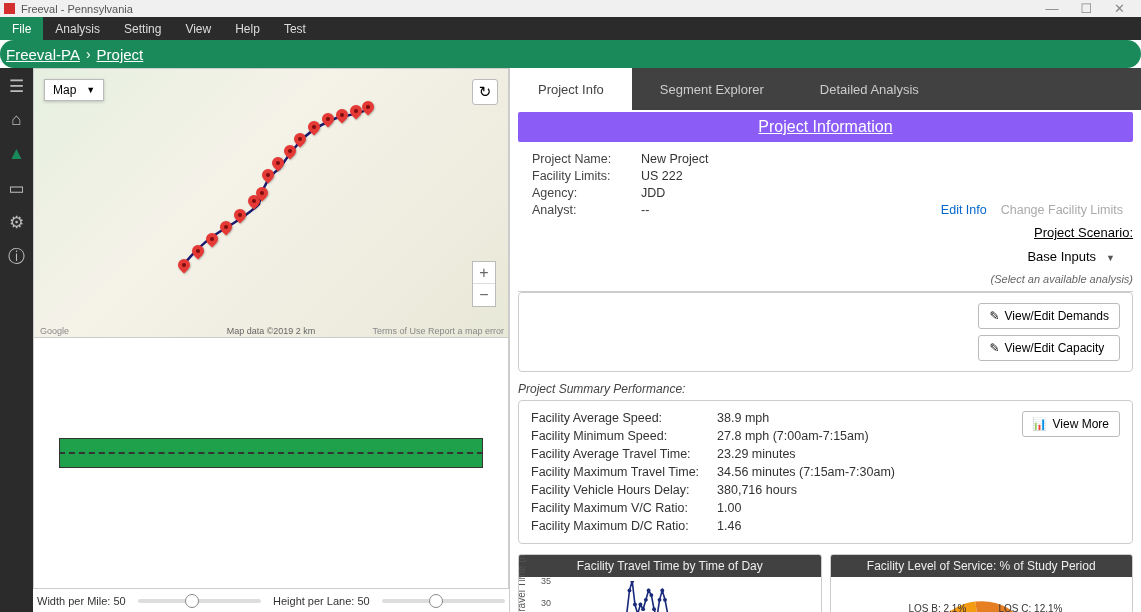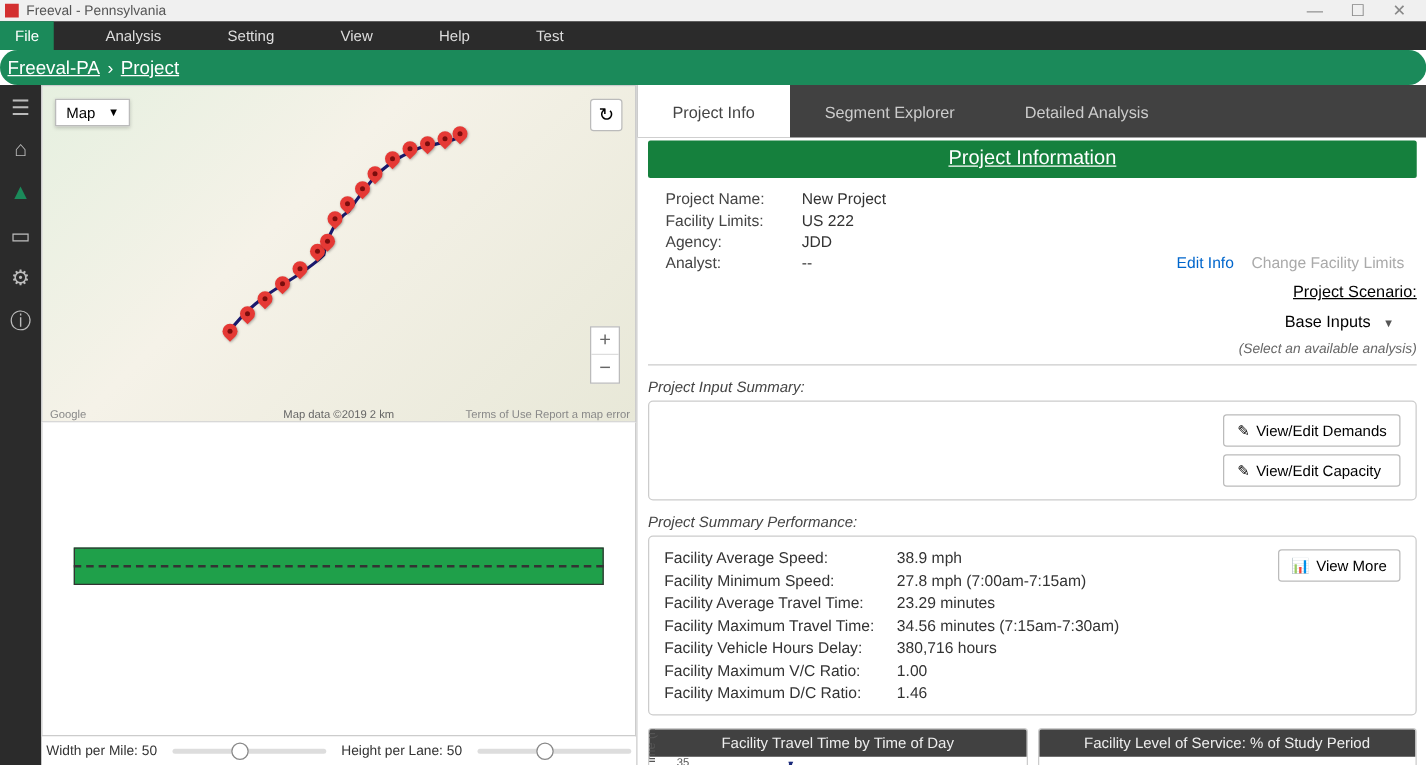--- a/index.html
+++ b/index.html
@@ -4,21 +4,21 @@
 <style>
 * { box-sizing: border-box; margin: 0; padding: 0; font-family: "Segoe UI", Arial, sans-serif; }
 body { width: 1141px; height: 612px; overflow: hidden; background: #fff; font-size: 13px; }
 
 
 .titlebar { height: 17px; background: #f0f0f0; display: flex; align-items: center; padding: 0 4px; font-size: 11px; color: #555; }
 .titlebar .logo { width: 11px; height: 11px; background: #d32f2f; margin-right: 6px; }
 .titlebar .win-controls { margin-left: auto; display: flex; gap: 22px; font-size: 13px; color: #888; padding-right: 12px; }
 
 
-.menubar { height: 23px; background: #2b2b2b; display: flex; align-items: stretch; gap: 29px; }
+.menubar { height: 23px; background: #2b2b2b; display: flex; align-items: stretch; }
 .menubar .item { padding: 0 12px; display: flex; align-items: center; color: #ddd; font-size: 12px; cursor: pointer; }
 .menubar .item.active { background: #1b8a5a; color: #fff; }
 
 
 .breadcrumb { height: 28px; background: #1b8a5a; display: flex; align-items: center; padding: 0 6px; color: #fff; font-size: 15px; border-radius: 14px; }
 .breadcrumb a { color: #fff; text-decoration: underline; cursor: pointer; }
 .breadcrumb .sep { margin: 0 6px; font-size: 14px; }
 
 
 .main { display: flex; height: calc(612px - 17px - 23px - 28px); }
@@ -50,21 +50,21 @@
 .sliders .slider .thumb{ position:absolute; width:14px; height:14px; background:#fff; border:1px solid #888; border-radius:50%; top:-5px; left:38%; }
 
 .rightpane { flex:1; display:flex; flex-direction:column; overflow:hidden; }
 .tabs { height:42px; background:#414141; display:flex; align-items:stretch; }
 .tabs .tab { padding:0 28px; display:flex; align-items:center; color:#ccc; font-size:13px; cursor:pointer; }
 .tabs .tab.active { background:#fff; color:#444; }
 
 .content { flex:1; padding:0 8px; overflow:auto; }
 .content::-webkit-scrollbar{width:10px;} .content::-webkit-scrollbar-thumb{background:#bbb;}
 
-.section-header { background:#15803d; color:#fff; text-align:center; padding:6px; font-size:16px; text-decoration:underline; margin-top:2px; border-radius:2px;}
+.section-header { background:#8b5cf6; color:#fff; text-align:center; padding:6px; font-size:16px; text-decoration:underline; margin-top:2px; border-radius:2px;}
 .info-grid { display:grid; grid-template-columns: 95px 1fr auto auto; gap:3px 14px; padding:10px 10px 8px 14px; font-size:12.5px; color:#333; align-items:start;}
 .info-grid .lbl{color:#444;} .info-grid .link{color:#0066cc; cursor:pointer; font-size:12.5px; align-self:end;}
 .info-grid .link.disabled{color:#aaa;}
 
 .scenario-row{display:flex; align-items:flex-end; gap:7px; padding:0 0 6px 0; border-bottom:1px solid #ccc; font-size:13px;flex-direction:column;}
 .scenario-row .lbl{text-decoration:underline;}
 .scenario-row .sel{border:none; font-size:13px; padding:2px 18px 2px 4px; position:relative;}
 .scenario-row .sel::after{content:"▼"; font-size:9px; margin-left:10px; color:#555;}
 .scenario-row .hint{font-style:italic; font-size:11px; color:#666;}
 
@@ -202,21 +202,20 @@
         <span class="link">Edit Info</span>
         <span class="link disabled">Change Facility Limits</span>
       </div>
 
       <div class="scenario-row">
         <span class="lbl">Project Scenario:</span>
         <span class="sel">Base Inputs</span>
         <span class="hint">(Select an available analysis)</span>
       </div>
 
-      <div class="subhead">Project Input Summary:</div>
       <div class="panel">
         <div class="btns">
           <div class="btn">
               <span>✎</span>
               <span>View/Edit Demands</span>
             </div>
           <div class="btn">
               <span>✎</span>
               <span>View/Edit Capacity</span>
             </div>

